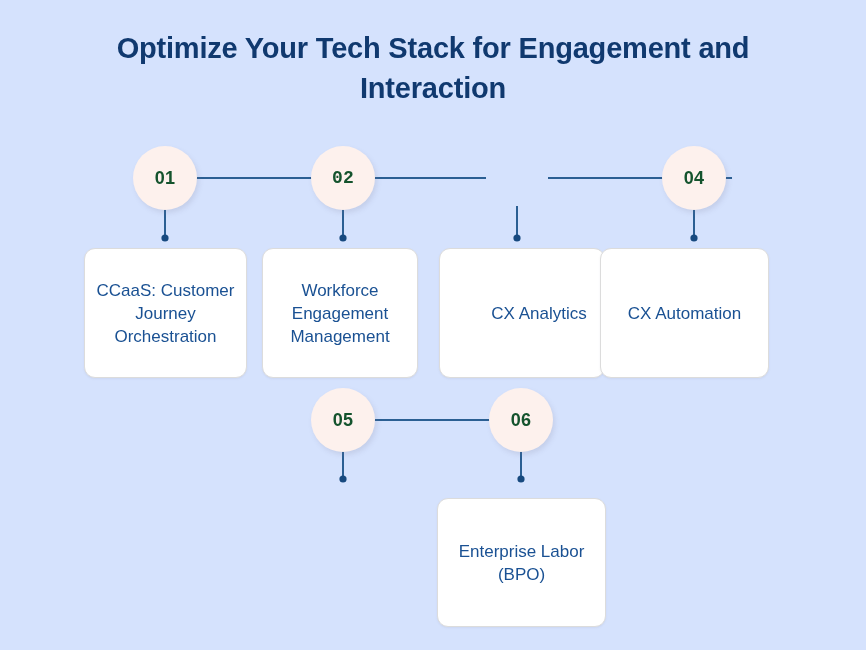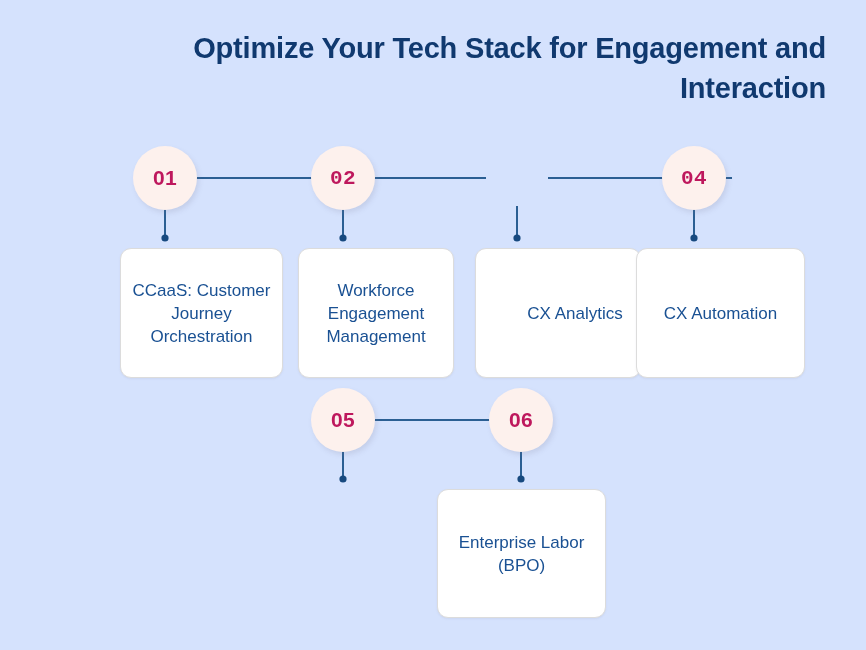--- a/index.html
+++ b/index.html
@@ -19,21 +19,21 @@
     width: 866px;
     height: 650px;
   }
 
   
   .title {
     position: absolute;
     left: 40px;
     top: 28px;
     width: 786px;
-    text-align: right;
+    text-align: center;
     font-size: 29px;
     line-height: 40px;
     font-weight: bold;
     color: #10396f;
     letter-spacing: -0.2px;
   }
 
   
   #connectors {
     position: absolute;
@@ -51,23 +51,23 @@
     height: 64px;
     border-radius: 50%;
     background: #fdf1ed;
     box-shadow: 2px 3px 5px rgba(120,120,150,0.18);
     display: flex;
     align-items: center;
     justify-content: center;
     z-index: 3;
   }
   .step-circle .num {
-    font-size: 21px;
+    font-size: 18px;
     font-weight: bold;
-    color: #be185d;
+    color: #14532d;
     letter-spacing: 0.3px;
   }
 
   
   .card {
     position: absolute;
     background: #ffffff;
     border: 1px solid #dcdcdc;
     border-radius: 11px;
     box-shadow: 0 1px 2px rgba(140,140,160,0.12);
@@ -79,36 +79,36 @@
     padding: 6px 8px;
   }
   .card .card-label {
     text-align: center;
     font-size: 17px;
     line-height: 23px;
     color: #1a5193;
   }
 
   
-  .row1 { top: 248px; height: 130px; margin-left: 36px; }
+  .row1 { top: 248px; height: 130px; }
   .c1 { left: 84px;  width: 163px; }
   .c2 { left: 262px; width: 156px; }
   .c3 { left: 439px; width: 166px; padding-left: 42px; }
   .c4 { left: 600px; width: 169px; }
 
   
   .row2 { top: 489px; height: 129px; }
   .c5 { left: 262px; width: 163px; }
-  .c6 { left: 437px; width: 169px; }
+  .c6 { left: 437px; width: 169px; margin-top: 9px; }
 
   
   .s1 { left: 133px; top: 146px; }
   .s2 { left: 311px; top: 146px; font-family: Liberation Mono, monospace; }
   .s3 { left: 485px; top: 146px; }
-  .s4 { left: 662px; top: 146px; font-family: Liberation Mono, monospace; }
+  .s4 { left: 662px; top: 146px; }
   .s5 { left: 311px; top: 388px; text-align: center; }
   .s6 { left: 489px; top: 388px; }
 </style>
 </head>
 <body>
 
 <div id="infographic">
 
   <div class="title">Optimize Your Tech Stack for Engagement and Interaction</div>
 

